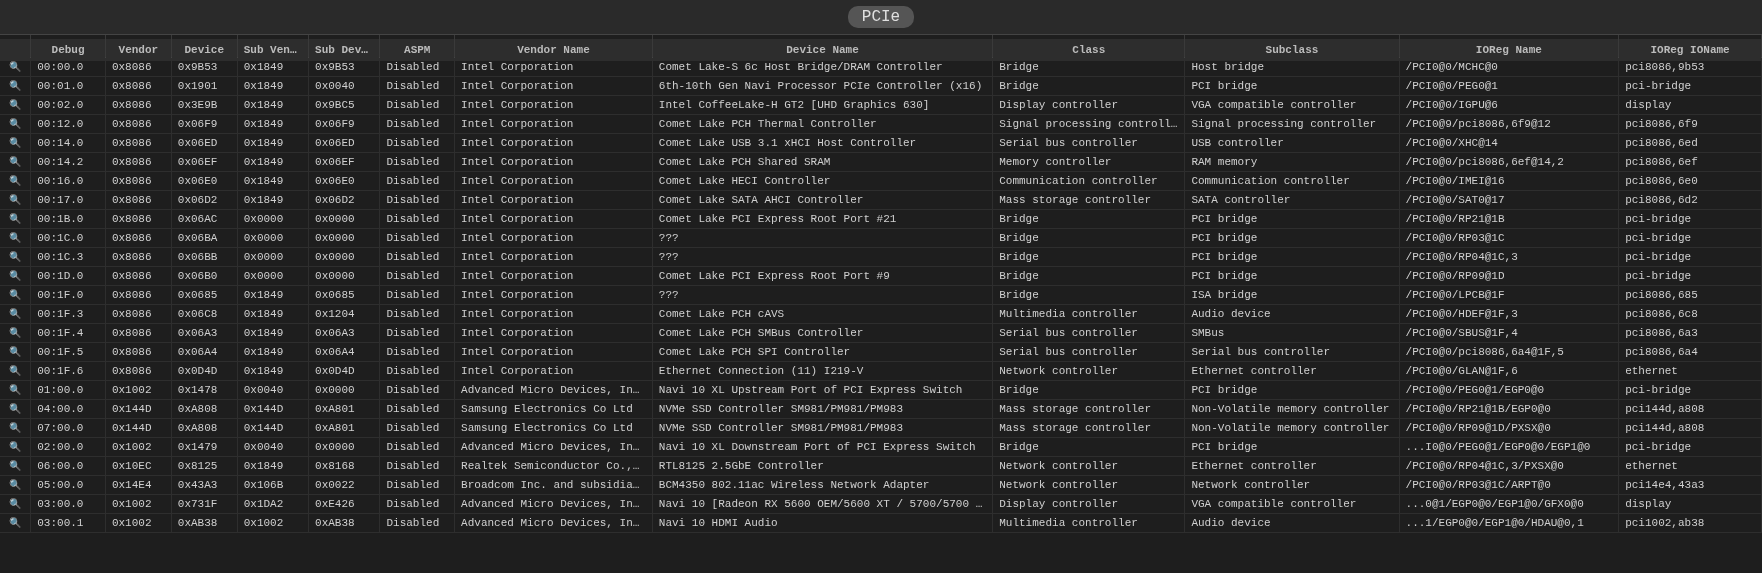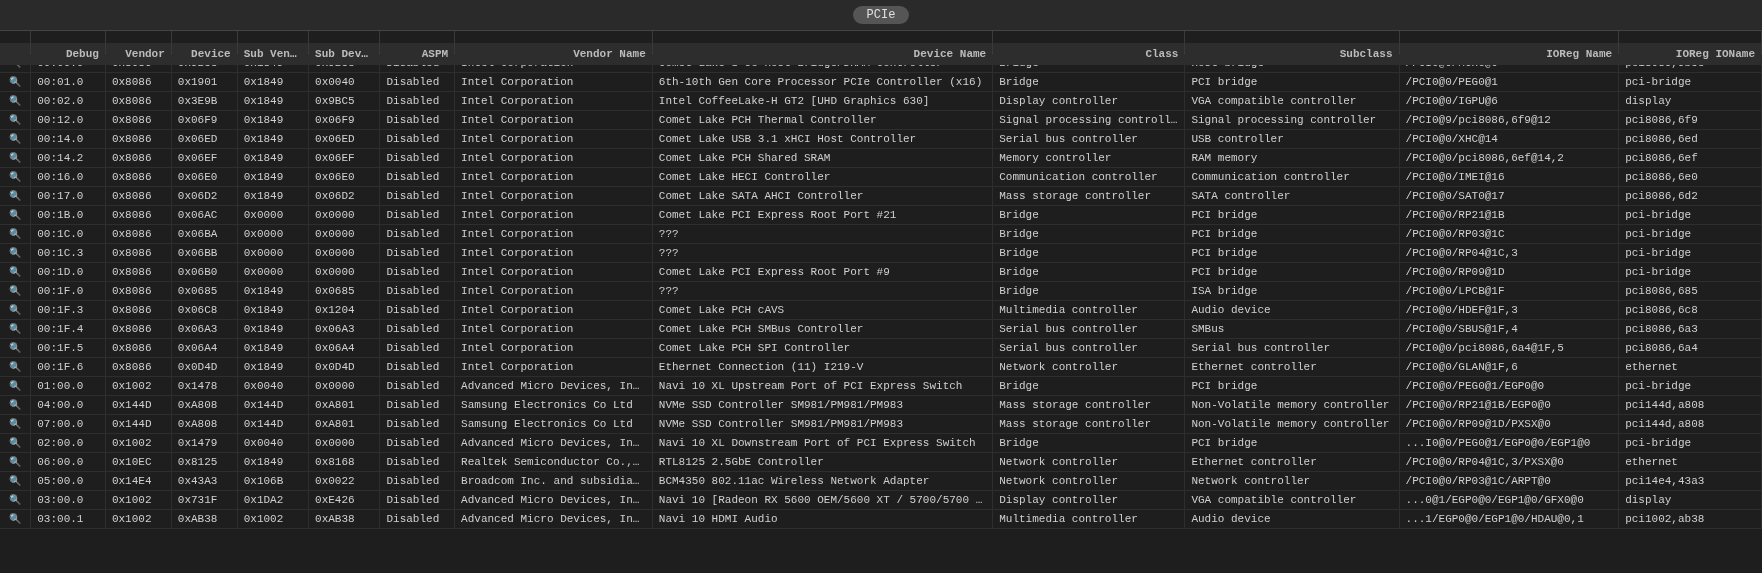--- a/index.html
+++ b/index.html
@@ -16,47 +16,47 @@
       align-items: center;
       padding: 6px 0;
       background: #2a2a2a;
       border-bottom: 1px solid #444;
     }
     .pcie-badge {
       background: #555;
       color: #e0e0e0;
       padding: 2px 14px;
       border-radius: 10px;
-      font-size: 12px;
+      font-size: 16px;
       font-weight: 500;
     }
     .table-container {
       overflow-x: auto;
       overflow-y: auto;
       height: calc(100vh - 36px);
     }
     table {
       width: 100%;
       border-collapse: collapse;
       table-layout: fixed;
     }
     thead th {
       background: #2d2d2d;
       color: #bbb;
       padding: 5px 6px;
-      text-align: right;
+      text-align: center;
       font-weight: 600;
       font-size: 11px;
       border-bottom: 1px solid #444;
       border-right: 1px solid #3a3a3a;
       white-space: nowrap;
       overflow: hidden;
       text-overflow: ellipsis;
       position: sticky;
-      top: 12px;
+      top: 4px;
       z-index: 10;
     }
     thead th:first-child {
       width: 28px;
     }
     tbody tr {
       border-bottom: 1px solid #2e2e2e;
     }
     tbody td {
       padding: 3px 6px;
@@ -136,21 +136,21 @@
         </tr>
         <tr>
           <td class="col-icon"><span class="mag-icon">🔍</span></td>
           <td class="col-debug">00:01.0</td>
           <td class="col-vendor">0x8086</td>
           <td class="col-device">0x1901</td>
           <td class="col-subven">0x1849</td>
           <td class="col-subdev">0x0040</td>
           <td class="col-aspm">Disabled</td>
           <td class="col-vendname">Intel Corporation</td>
-          <td class="col-devname">6th-10th Gen Core Processor PCIe Controller (x16)</td>
+          <td class="col-devname">6th-10th Gen Navi Processor PCIe Controller (x16)</td>
           <td class="col-class">Bridge</td>
           <td class="col-subclass">PCI bridge</td>
           <td class="col-ioreg">/PCI0@0/PEG0@1</td>
           <td class="col-ioregion">pci-bridge</td>
         </tr>
         <tr>
           <td class="col-icon"><span class="mag-icon">🔍</span></td>
           <td class="col-debug">00:02.0</td>
           <td class="col-vendor">0x8086</td>
           <td class="col-device">0x3E9B</td>

